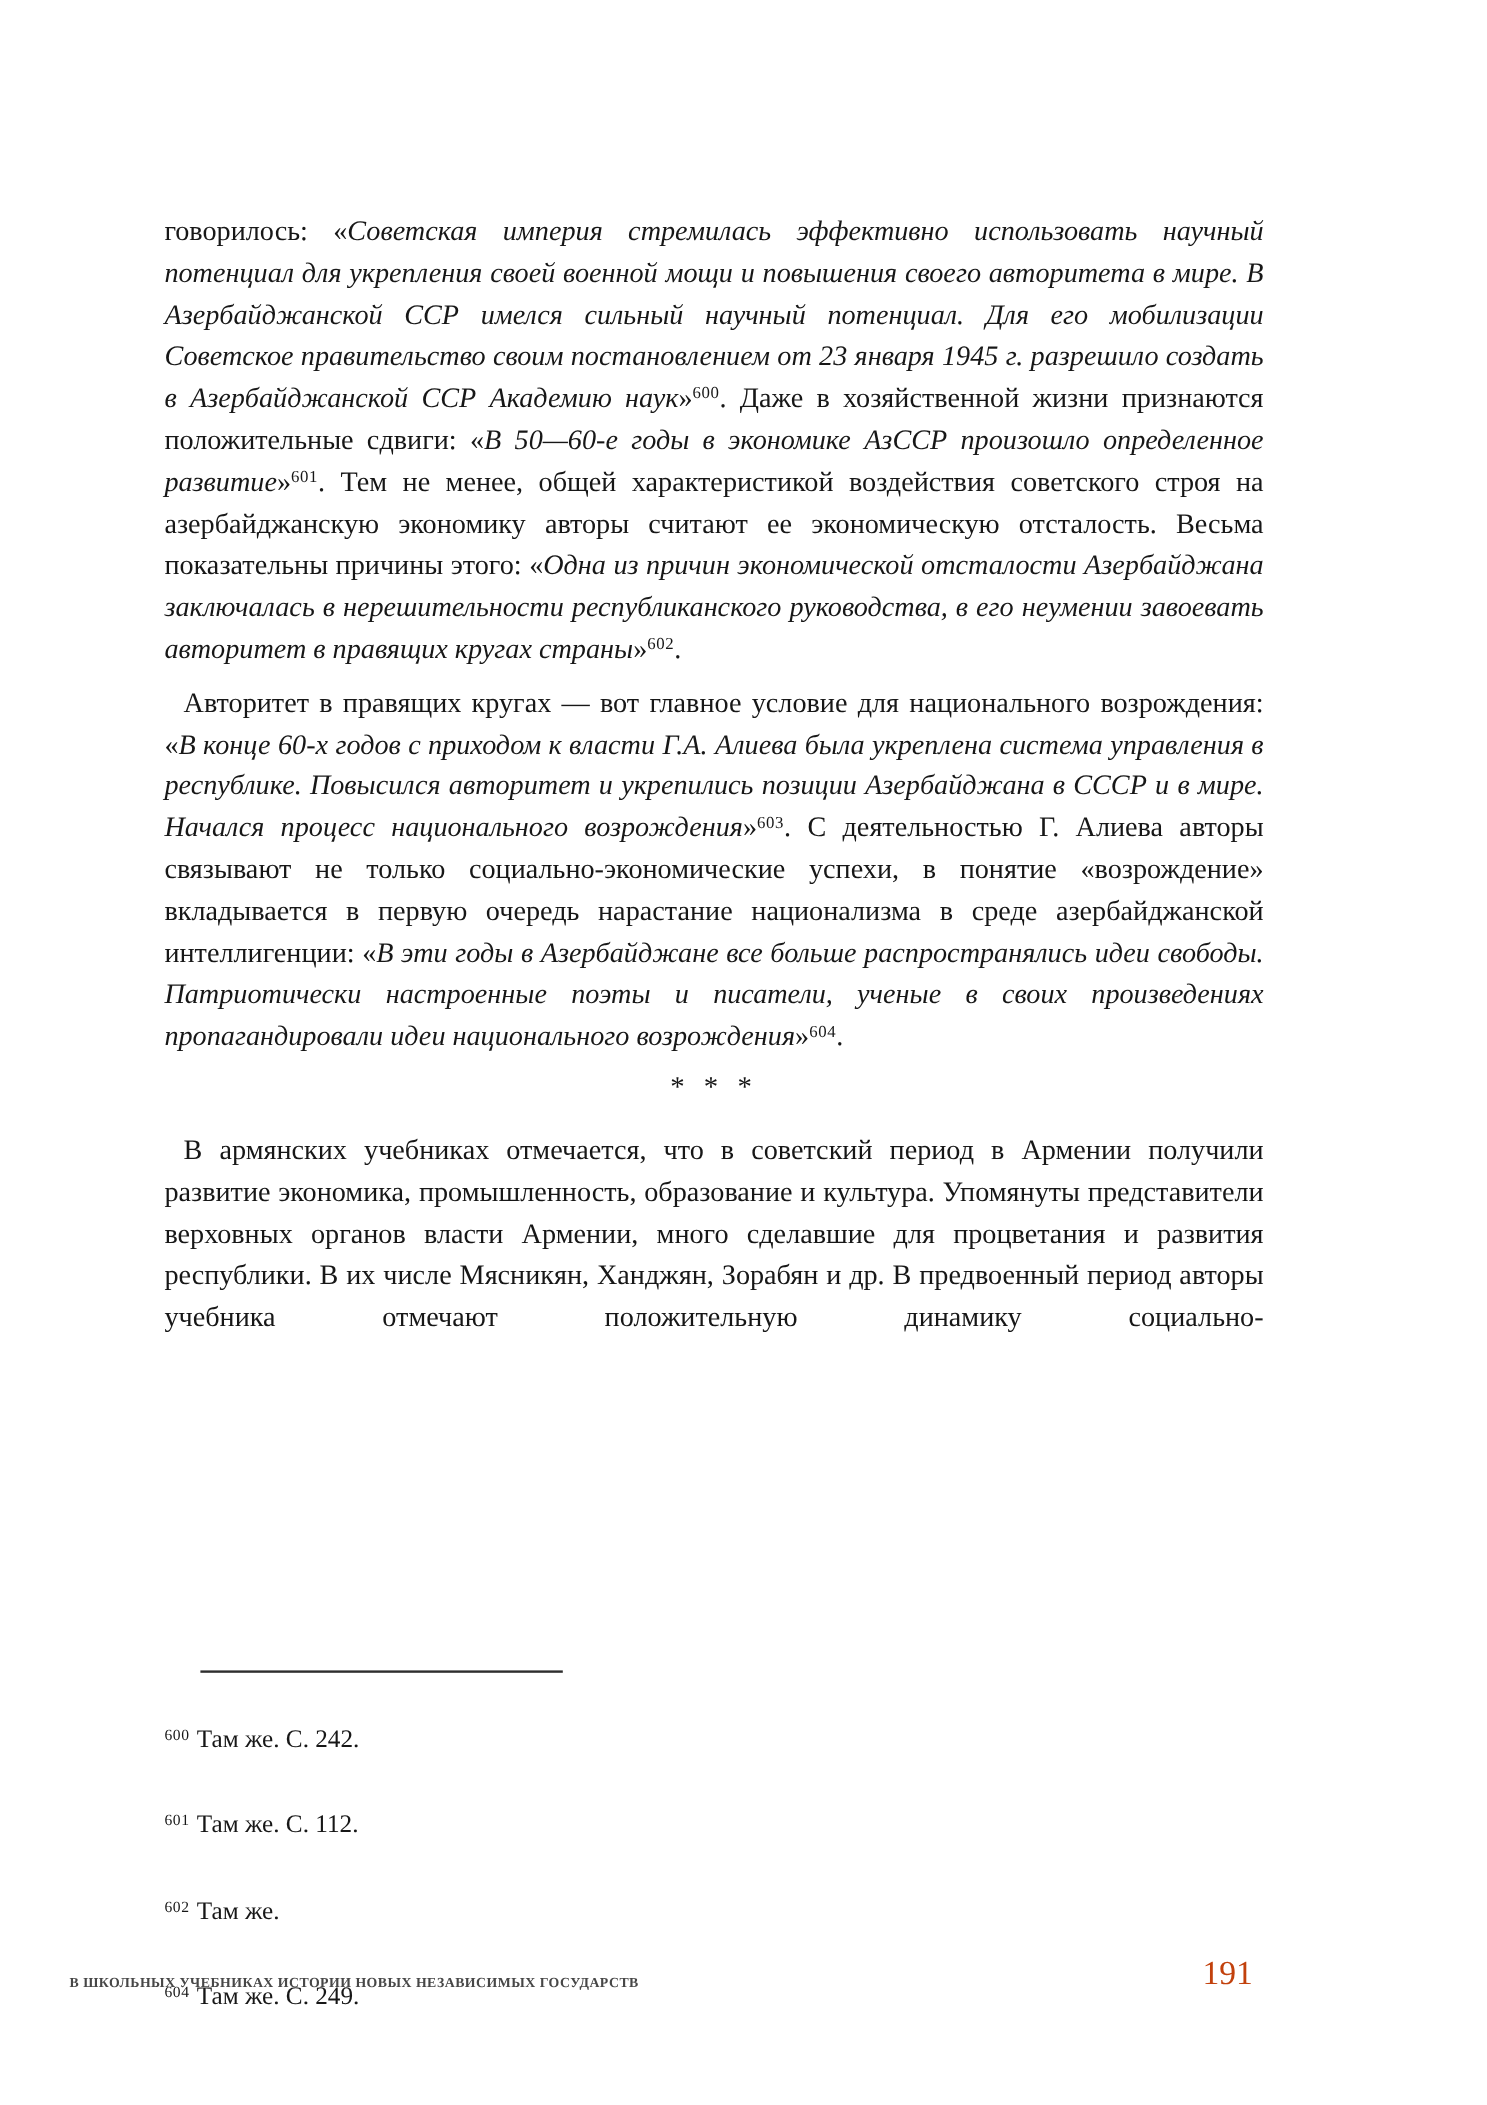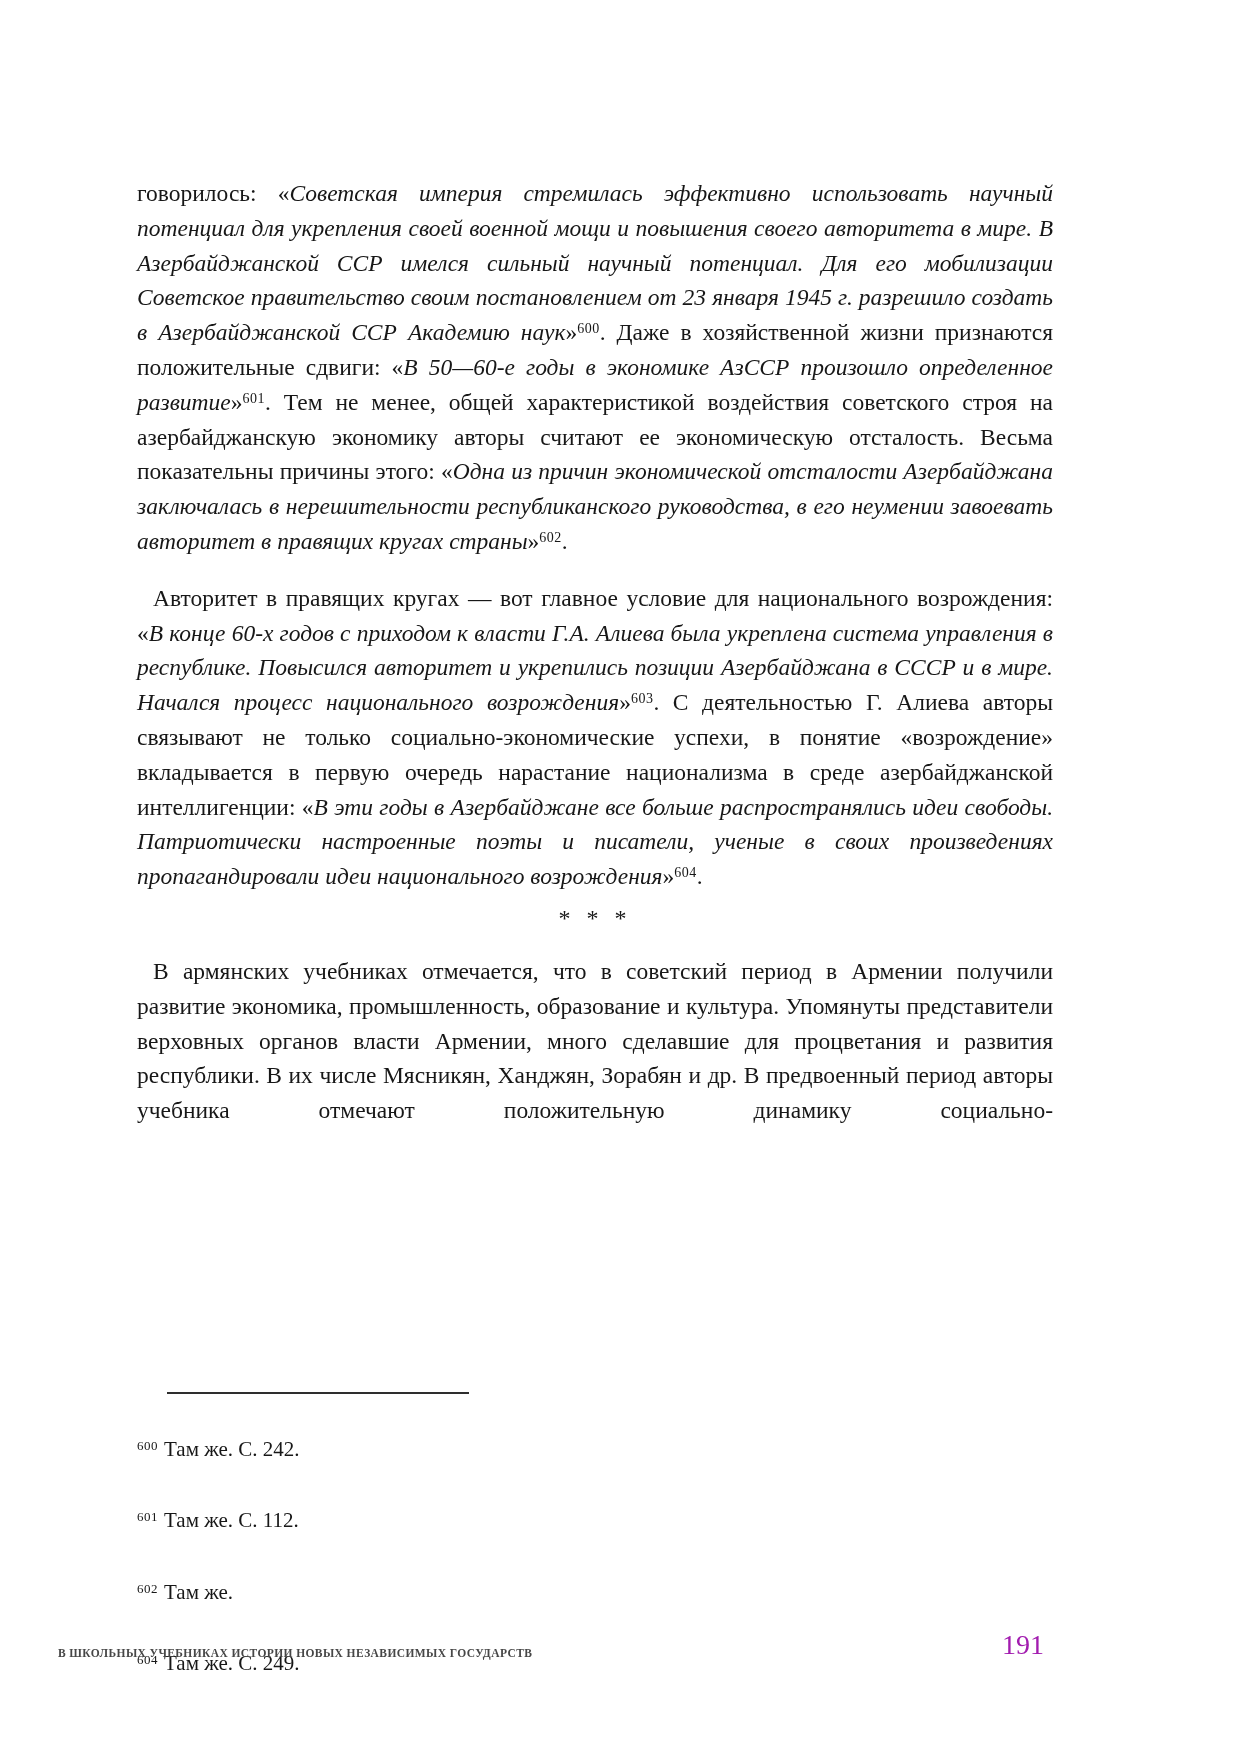--- a/index.html
+++ b/index.html
@@ -15,21 +15,21 @@
   .body-text {
     position: absolute;
     left: 137px;
     top: 176px;
     width: 916px;
     font-size: 23.5px;
     line-height: 34.8px;
     text-align: justify;
   }
   p.para { margin: 0; }
-  p.para + p.para { margin-top: 22px; }
+  p.para + p.para { margin-top: 10px; }
   p.para.indent { text-indent: 16px; }
   p.para.jlast { text-align-last: justify; }
   .it { font-style: italic; }
   sup.fnref {
     font-size: 14px;
     line-height: 0;
     vertical-align: baseline;
     position: relative;
     top: -7px;
     letter-spacing: 0.5px;
@@ -76,21 +76,21 @@
     letter-spacing: 0.4px;
     color: #474747;
     white-space: nowrap;
     text-align: center;
   }
   .page-number {
     position: absolute;
     left: 1002px;
     top: 1629px;
     font-size: 28px;
-    color: #a21caf;
+    color: #c2410c;
   }
 </style>
 </head>
 <body>
 
 <div class="page">
 
   <div class="body-text">
       <p class="para"><span>говорилось: «</span><span class="it">Советская империя стремилась эффективно использовать научный потенциал для укрепления своей военной мощи и повышения своего авторитета в мире. В Азербайджанской ССР имелся сильный научный потенциал. Для его мобилизации Советское правительство своим постановлением от 23 января 1945 г. разрешило создать в Азербайджанской ССР Академию наук</span><span>»</span><sup class="fnref">600</sup><span>. Даже в хозяйственной жизни признаются положительные сдвиги: «</span><span class="it">В 50—60-е годы в экономике АзССР произошло определенное развитие</span><span>»</span><sup class="fnref">601</sup><span>. Тем не менее, общей характеристикой воздействия советского строя на азербайджанскую экономику авторы считают ее экономическую отсталость. Весьма показательны причины этого: «</span><span class="it">Одна из причин экономической отсталости Азербайджана заключалась в нерешительности республиканского руководства, в его неумении завоевать авторитет в правящих кругах страны</span><span>»</span><sup class="fnref">602</sup><span>.</span></p>
       <p class="para indent"><span>Авторитет в правящих кругах — вот главное условие для национального возрождения: «</span><span class="it">В конце 60-х годов с приходом к власти Г.А. Алиева была укреплена система управления в республике. Повысился авторитет и укрепились позиции Азербайджана в СССР и в мире. Начался процесс национального возрождения</span><span>»</span><sup class="fnref">603</sup><span>. С деятельностью Г. Алиева авторы связывают не только социально-экономические успехи, в понятие «возрождение» вкладывается в первую очередь нарастание национализма в среде азербайджанской интеллигенции: «</span><span class="it">В эти годы в Азербайджане все больше распространялись идеи свободы. Патриотически настроенные поэты и писатели, ученые в своих произведениях пропагандировали идеи национального возрождения</span><span>»</span><sup class="fnref">604</sup><span>.</span></p>

